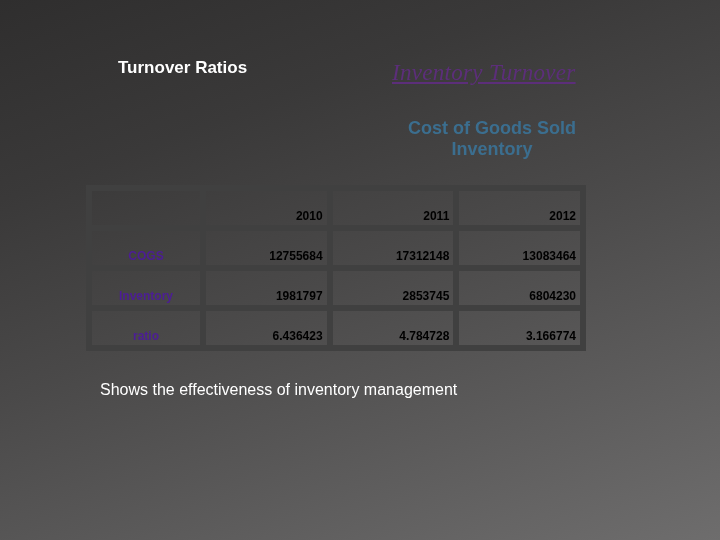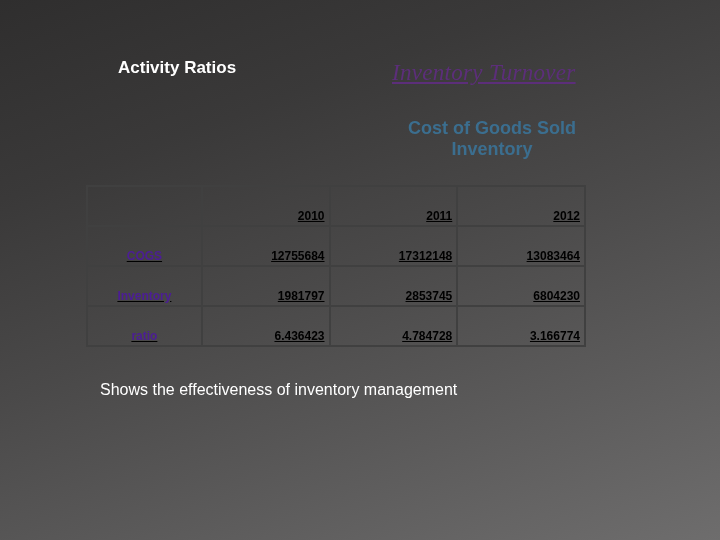--- a/index.html
+++ b/index.html
@@ -51,25 +51,24 @@
     width: 200px;
   }
   .table {
     position: absolute;
     top: 185px;
     left: 86px;
     border-collapse: collapse;
     width: 500px;
   }
   .table td {
-    border: 2px solid #404040;
+    border: 6px solid #404040;
     padding: 0;
     height: 40px;
     vertical-align: bottom;
-    text-decoration: underline;
   }
   .col-label { width: 115px; }
   .col-data { width: 128px; }
   .cell-header {
     color: #000;
     font-weight: bold;
     font-size: 12px;
     text-align: right;
     padding: 2px 4px;
   }
@@ -94,21 +93,21 @@
     left: 100px;
     color: #ffffff;
     font-size: 16px;
     width: 360px;
     line-height: 1.25;
   }
 </style>
 </head>
 <body>
 
-<div class="title-left">Activity Ratios</div>
+<div class="title-left">Turnover Ratios</div>
 <div class="title-right">Inventory Turnover</div>
 
 <div class="cost-line1">Cost of Goods Sold</div>
 <div class="cost-line2">Inventory</div>
 
 <table class="table">
   <tbody>
       <tr>
     <td class="col-label corner"></td>
     <td class="col-data">

